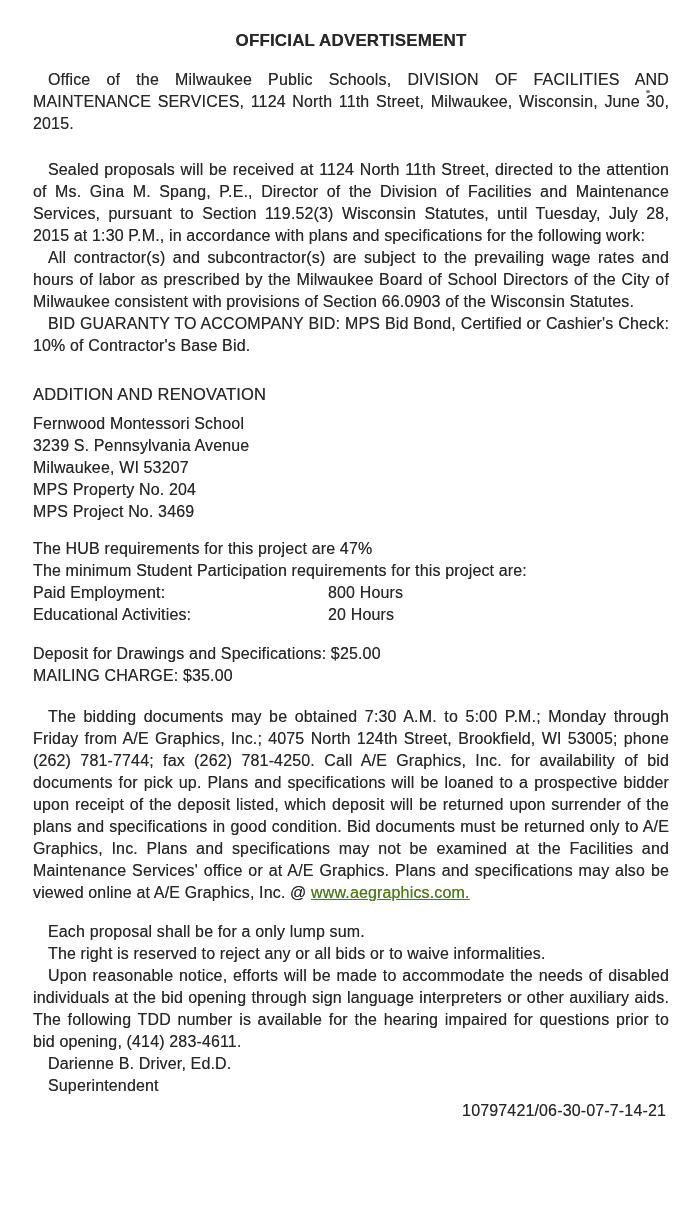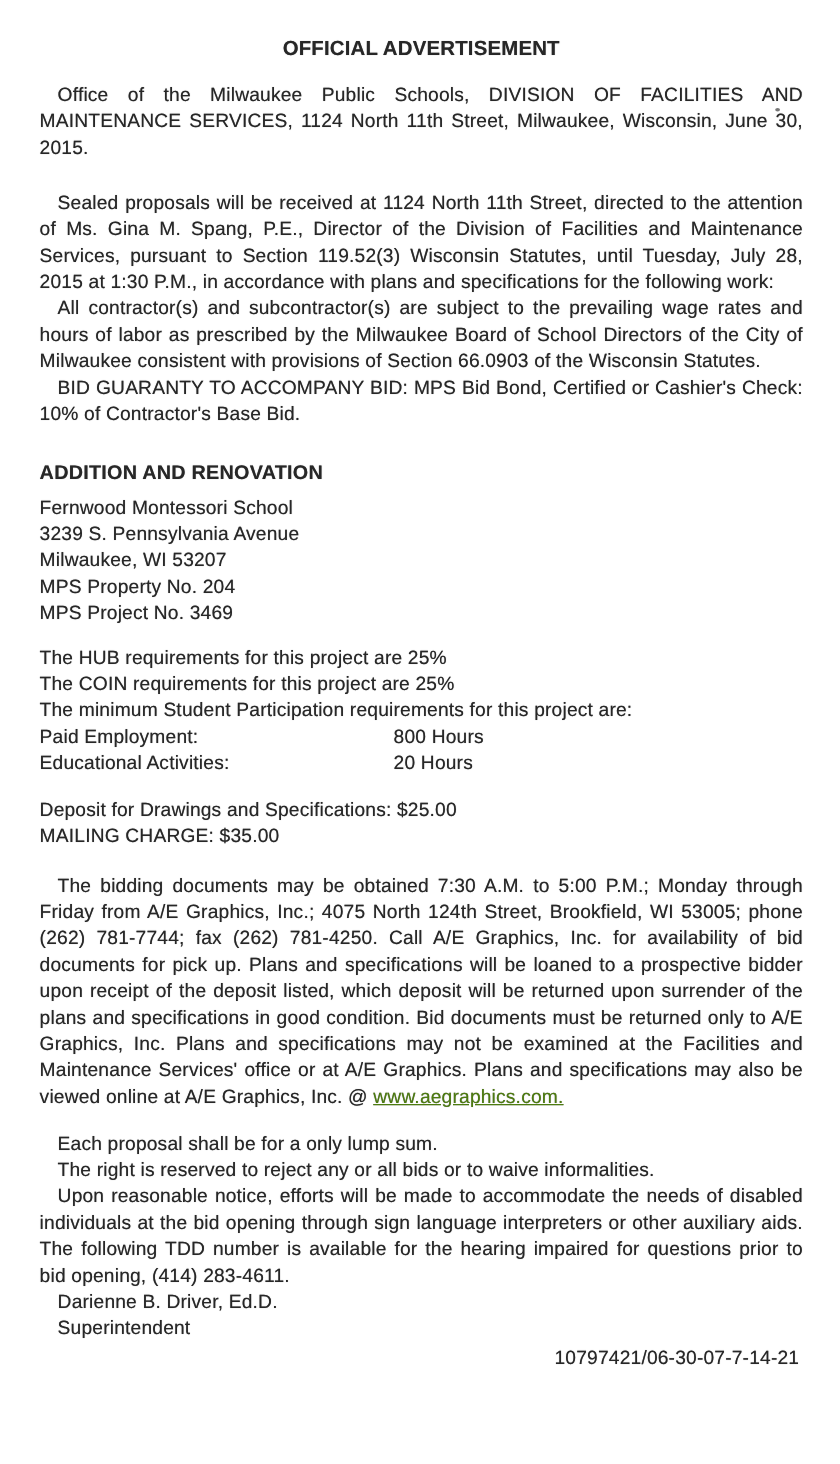--- a/index.html
+++ b/index.html
@@ -30,21 +30,21 @@
   }
   .para {
     margin: 0;
     text-align: justify;
   }
   .indent { text-indent: 15px; }
   .mt-block { margin-top: 24px; }
   .section-heading {
     margin: 26px 0 0 0;
     font-size: 16.5px;
-    font-weight: bold;
+    font-weight: normal;
     letter-spacing: 0.2px;
   }
   .block { margin: 0; }
   .addr-block { margin-top: 8px; }
   .req-block { margin-top: 15px; }
   .dep-block { margin-top: 17px; }
   .line { margin: 0; }
   .req-row { display: flex; }
   .req-label { width: 295px; flex: 0 0 295px; }
   .req-value { flex: 1; }
@@ -92,22 +92,21 @@
 
   <div class="block addr-block">
     <div class="line">Fernwood Montessori School</div>
     <div class="line">3239 S. Pennsylvania Avenue</div>
     <div class="line">Milwaukee, WI 53207</div>
     <div class="line">MPS Property No. 204</div>
     <div class="line">MPS Project No. 3469</div>
   </div>
 
   <div class="block req-block">
-    <div class="line">The HUB requirements for this project are 25%</div>
-    <div class="line">The COIN requirements for this project are 25%</div>
+    <div class="line">The HUB requirements for this project are 47%</div>
     <div class="line">The minimum Student Participation requirements for this project are:</div>
     <div class="req-row">
       <span class="req-label">Paid Employment:</span>
       <span class="req-value">800 Hours</span>
     </div>
     <div class="req-row">
       <span class="req-label">Educational Activities:</span>
       <span class="req-value">20 Hours</span>
     </div>
   </div>

